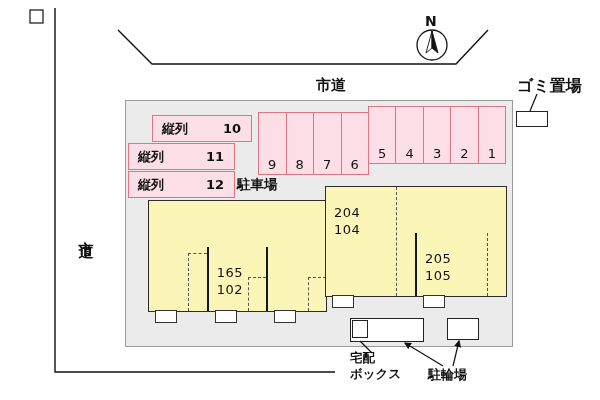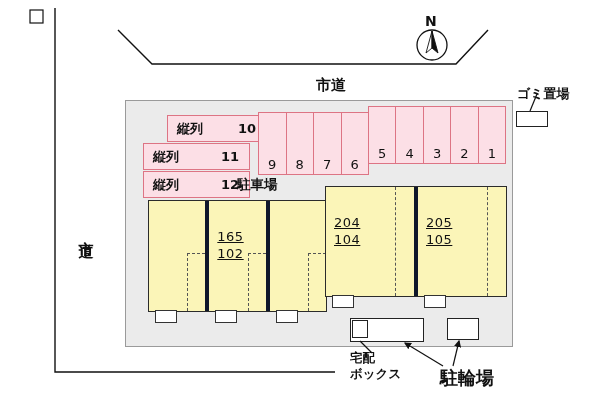--- a/index.html
+++ b/index.html
@@ -9,43 +9,43 @@
   }
   svg.lines{position:absolute;left:0;top:0;width:600px;height:400px;pointer-events:none;z-index:3;}
   .site{
     position:absolute;left:125px;top:100px;width:386px;height:245px;
     background:#ebebeb;border:1px solid #9a9a9a;z-index:1;
   }
   
   .tandem{
     position:absolute;display:flex;justify-content:space-between;align-items:center;
     background:#fcdfe6;border:1px solid #dd7484;font-size:13px;font-weight:600;
-    padding:0 10px 0 9px;box-sizing:border-box;z-index:2;margin-left:15px;
+    padding:0 10px 0 9px;box-sizing:border-box;z-index:2;
   }
   .t10{left:152px;top:115px;width:100px;height:27px;}
   .t11{left:128px;top:143px;width:107px;height:27px;}
   .t12{left:128px;top:171px;width:107px;height:27px;}
   .stall-row{position:absolute;display:flex;z-index:2;}
   .row-a{left:258px;top:112px;width:111px;height:63px;}
   .row-b{left:368px;top:106px;width:138px;height:58px;}
   .stall{
     flex:1;background:#fcdfe6;border:1px solid #dd7484;
     display:flex;align-items:flex-end;justify-content:center;
     font-size:13px;padding-bottom:2px;box-sizing:border-box;
   }
   .stall + .stall{margin-left:-1px;}
   
   .block{
     position:absolute;display:flex;background:#fbf5b8;border:1px solid #2b2b2b;z-index:2;
   }
   .block-left{left:148px;top:200px;width:177px;height:110px;}
   .block-right{left:325px;top:186px;width:180px;height:109px;}
   .unit{position:relative;flex:1;}
-  .unit + .unit{border-left:4px solid #0f172a;}
-  .unit-label{padding:28px 0 0 8px;font-size:13px;line-height:1.3;letter-spacing:.5px;text-decoration:underline;}
+  .unit + .unit{border-left:2px solid #0f172a;margin-top:46px;}
+  .unit-label{padding:18px 0 0 8px;font-size:13px;line-height:1.3;letter-spacing:.5px;}
   .dash-l{
     position:absolute;right:0;bottom:0;width:30%;height:52%;
     border-left:1px dashed #555;border-top:1px dashed #555;
   }
   .dash-v{
     position:absolute;right:20%;top:0;bottom:0;width:0;
     border-left:1px dashed #555;
   }
   .porch{
     position:absolute;left:6px;bottom:-12px;width:20px;height:11px;
@@ -55,23 +55,23 @@
   .outline-box{position:absolute;background:#fff;border:1px solid #222;z-index:2;}
   .garbage-box{left:516px;top:111px;width:30px;height:14px;}
   .delivery-rect{left:350px;top:318px;width:72px;height:22px;}
   .delivery-inner{position:absolute;left:1px;top:1px;width:14px;height:16px;border:1px solid #222;background:#fff;}
   .bike-rect{left:447px;top:318px;width:30px;height:20px;}
   
   .lbl{position:absolute;z-index:4;white-space:nowrap;}
   .road-top{left:316px;top:76px;font-size:15px;font-weight:700;}
   .road-left{left:76px;top:228px;font-size:15px;font-weight:700;writing-mode:vertical-rl;letter-spacing:4px;}
   .parking-lot{left:237px;top:176px;font-size:13.5px;font-weight:600;}
-  .garbage-lbl{left:517px;top:85px;font-size:13px;font-weight:600;font-family:Liberation Mono, monospace;}
+  .garbage-lbl{left:517px;top:76px;font-size:16px;font-weight:600;font-family:Liberation Mono, monospace;}
   .delivery-lbl{left:350px;top:350px;width:56px;font-size:12.5px;font-weight:600;text-align:left;line-height:1.3;white-space:normal;}
-  .bike-lbl{left:440px;top:366px;font-size:18px;font-weight:600;text-align:center;}
+  .bike-lbl{left:428px;top:366px;font-size:13px;font-weight:600;text-align:center;}
 </style>
 </head>
 <body>
 
 <div class="canvas">
 
   <div class="site"></div>
 
   <svg class="lines" viewBox="0 0 600 400">
     <defs>

